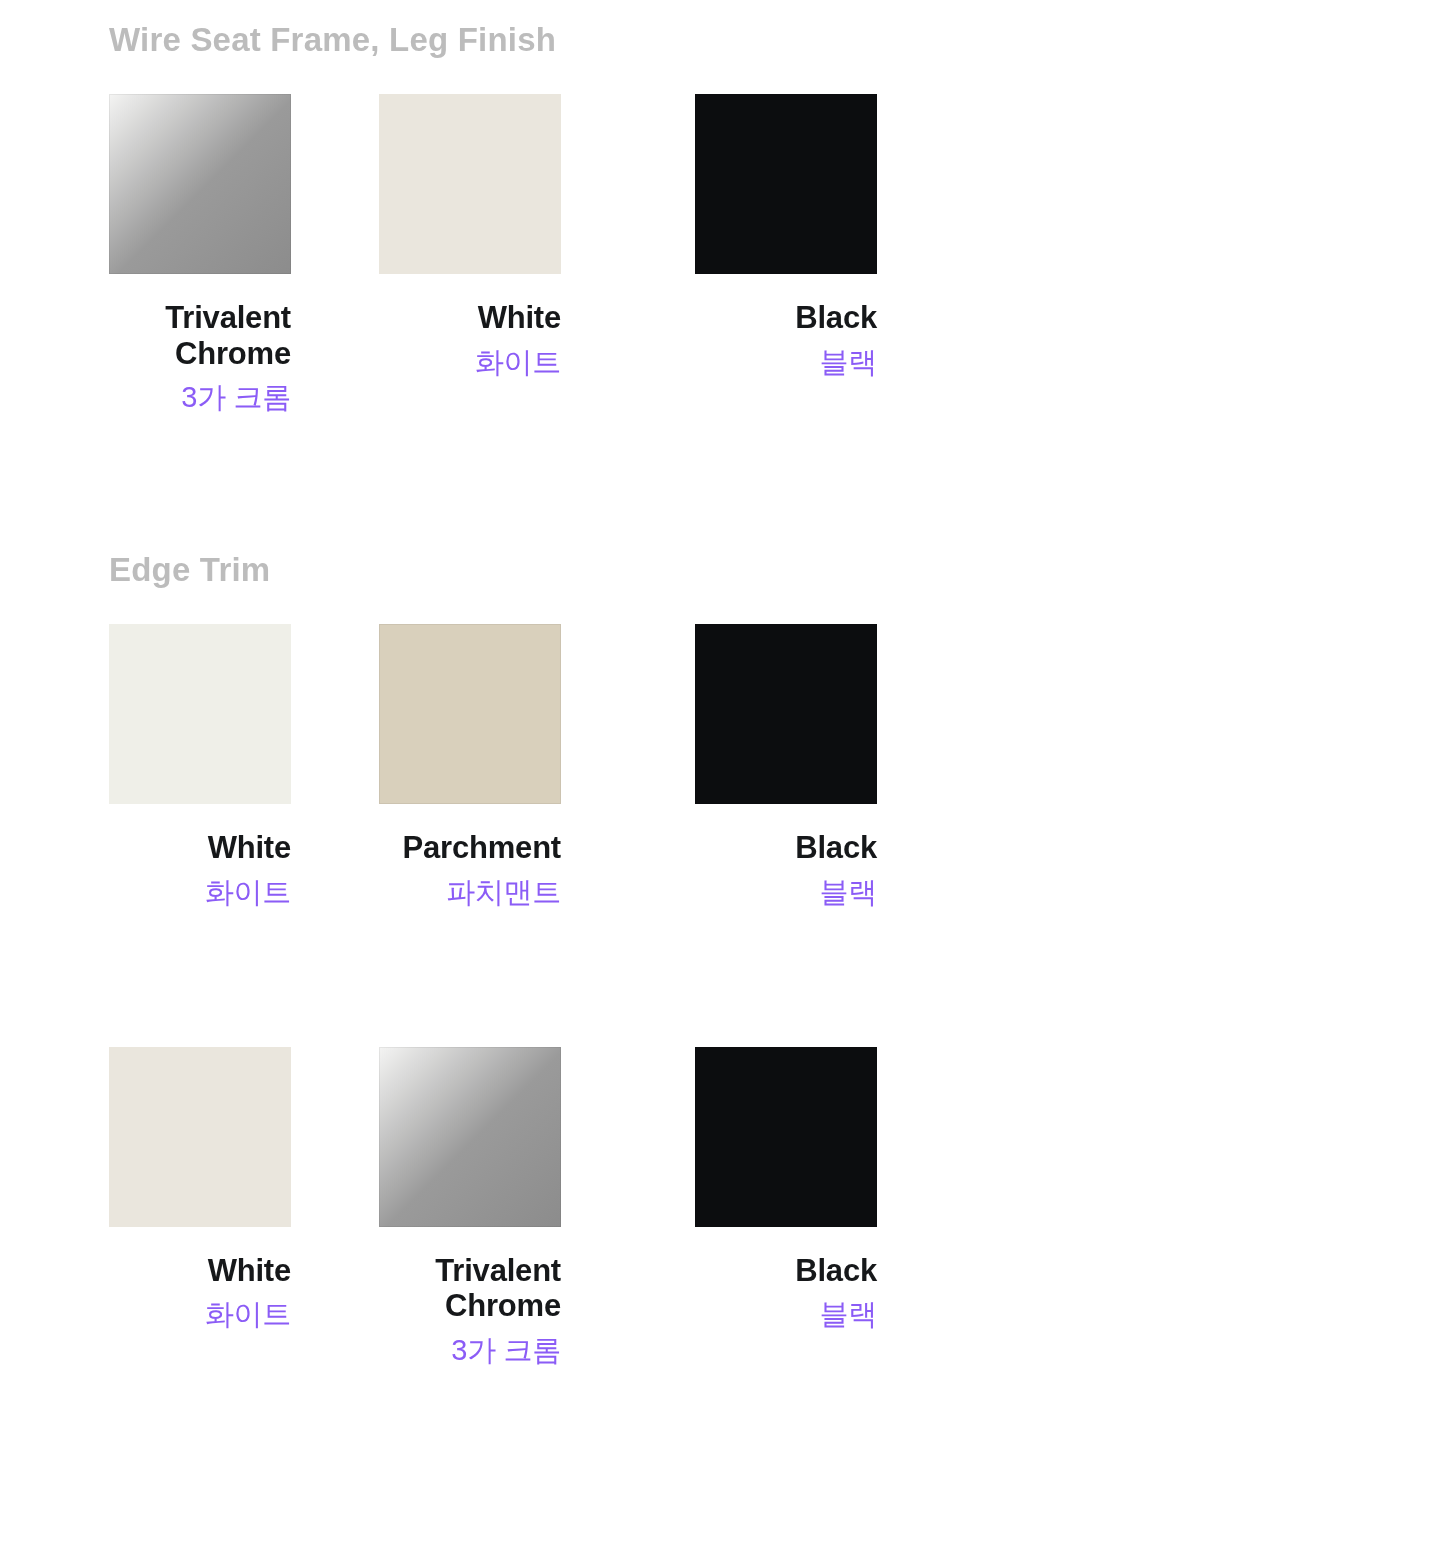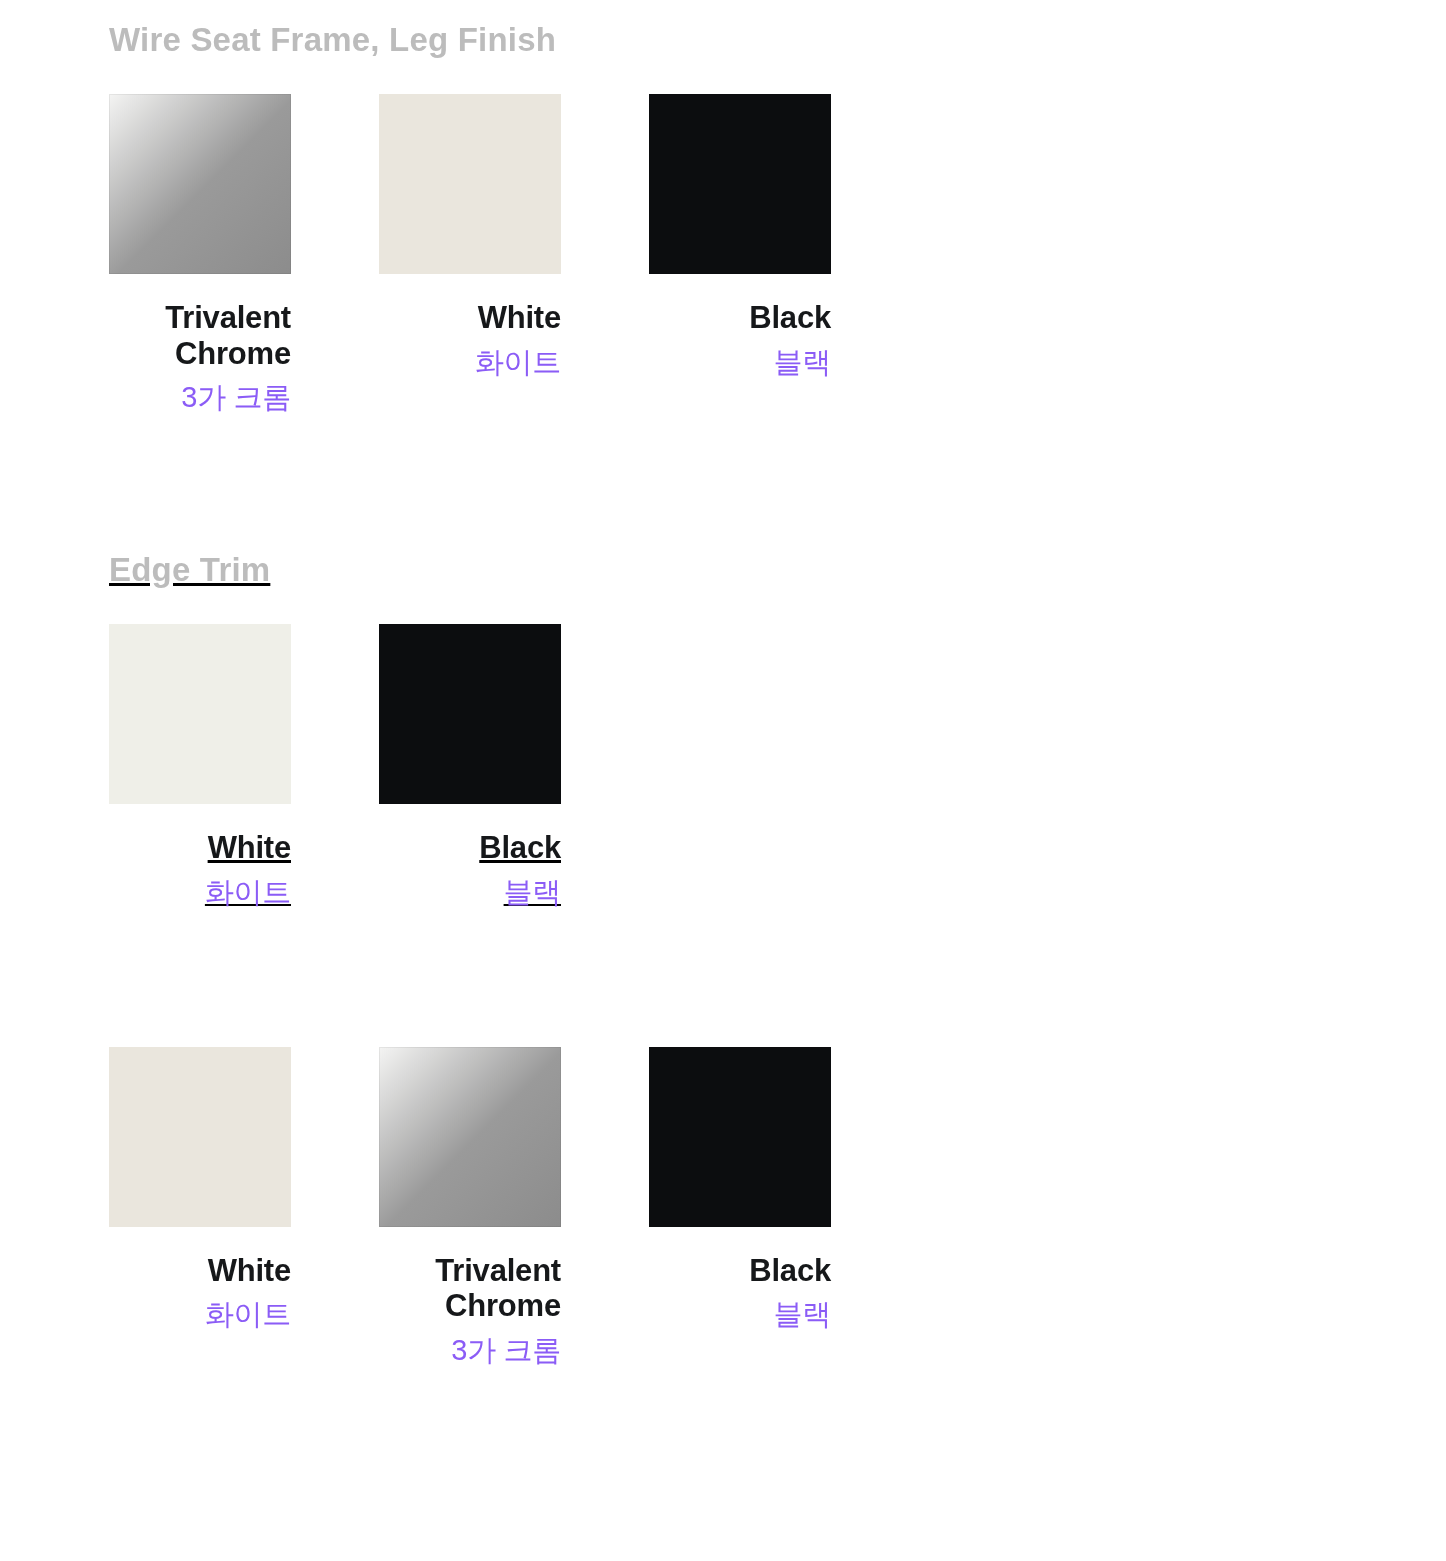--- a/index.html
+++ b/index.html
@@ -45,20 +45,21 @@
     text-align: right;
   }
 
   .swatch-cell {
     width: 182px;
     margin-right: 88px;
     box-sizing: border-box;
   }
   .swatch-cell:last-child {
     margin-right: 0;
+    margin-left: 46px;
   }
 
   .swatch-chip {
     width: 182px;
     height: 180px;
     display: block;
     box-sizing: border-box;
   }
 
   .swatch-chip.has-border {
@@ -79,21 +80,21 @@
     font-size: 29px;
     font-weight: normal;
     color: #8b5cf6;
     line-height: 1.2;
     margin-top: 9px;
     letter-spacing: -0.3px;
   }
 
   
   #section-0 { top: 22px; }
-  #section-1 { top: 552px; text-decoration: underline; }
+  #section-1 { top: 552px; }
   #section-2 { top: 1047px; }
 </style>
 </head>
 <body>
 
 <div class="page">
 
   <div class="section" id="section-0">
     <div class="section-title">Wire Seat Frame, Leg Finish</div>
     <div class="swatch-row">
@@ -122,20 +123,25 @@
   <div class="section" id="section-1">
     <div class="section-title">Edge Trim</div>
     <div class="swatch-row">
 
       <div class="swatch-cell">
         <div class="swatch-chip" style="background: rgb(239, 239, 232);"></div>
         <div class="swatch-name">White</div>
         <div class="swatch-name-ko">화이트</div>
       </div>
 
+      <div class="swatch-cell">
+        <div class="swatch-chip has-border" style="background: rgb(217, 208, 188);"></div>
+        <div class="swatch-name">Parchment</div>
+        <div class="swatch-name-ko">파치맨트</div>
+      </div>
 
       <div class="swatch-cell">
         <div class="swatch-chip has-border" style="background: rgb(12, 13, 15);"></div>
         <div class="swatch-name">Black</div>
         <div class="swatch-name-ko">블랙</div>
       </div>
 
     </div>
   </div>
 

